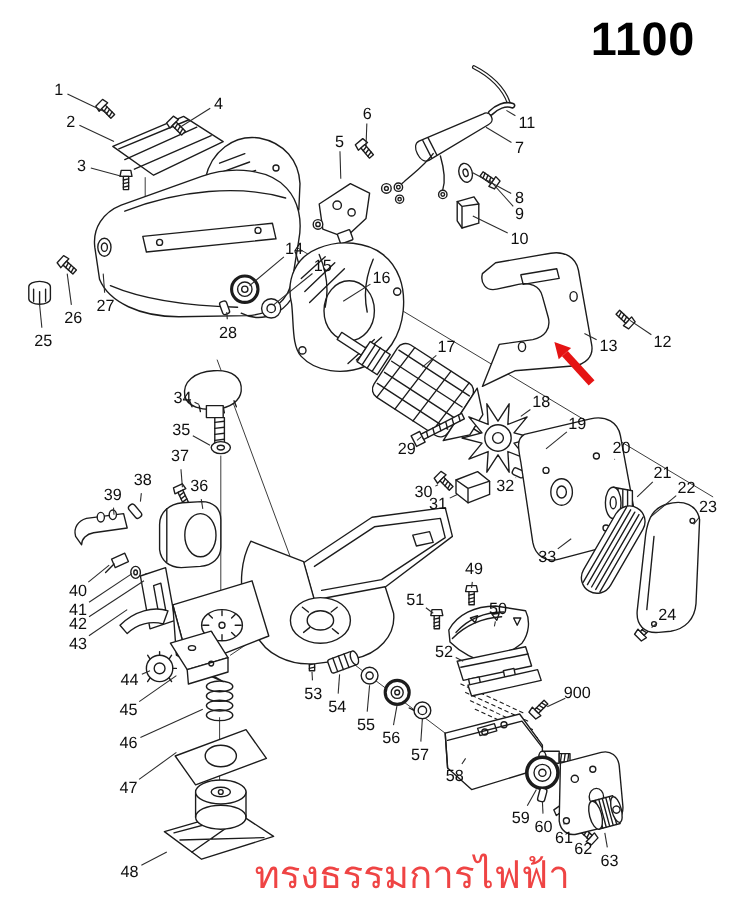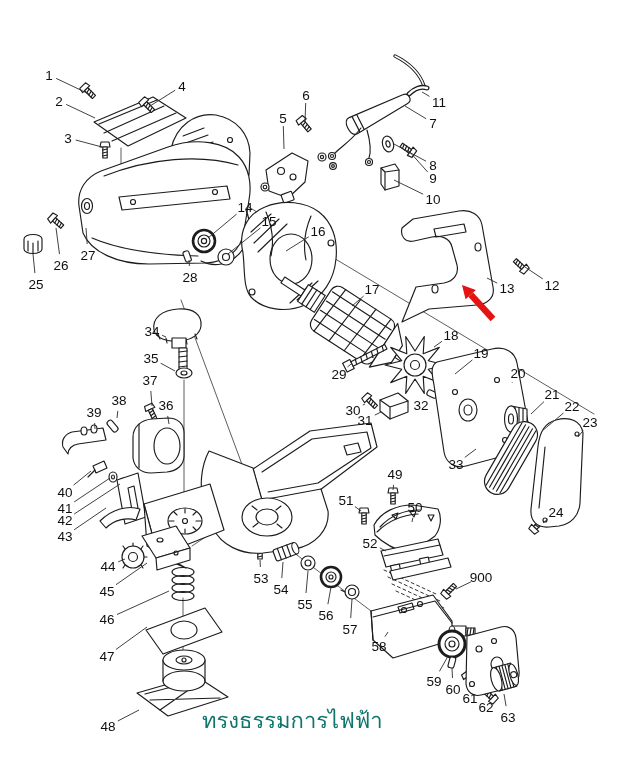--- a/index.html
+++ b/index.html
@@ -1,20 +1,20 @@
 <!DOCTYPE html>
 <html><head>
 <meta charset="utf-8">
 <style>
   html,body{margin:0;padding:0}
   body{width:617px;height:768px;background:#ffffff;position:relative;overflow:hidden;
        font-family:"Liberation Sans",sans-serif}
   #stage{position:absolute;inset:0}
   #title{position:absolute;top:12px;right:38px;font-size:39px;font-weight:bold;color:#000;letter-spacing:0.5px}
-  #watermark{position:absolute;top:703px;left:202px;font-size:22px;color:#0f766e;white-space:nowrap}
+  #watermark{position:absolute;top:703px;left:212px;font-size:32px;color:#ef4444;white-space:nowrap}
   svg{position:absolute;left:0;top:0}
   .leader{stroke:#2b2b2b;stroke-width:0.9;fill:none}
   .plabel{font-family:"Liberation Sans",sans-serif;font-size:13.5px;fill:#0f0f0f;
           text-anchor:middle;dominant-baseline:central}
 </style>
 </head>
 <body>
 
 <div id="stage">
   <svg width="617" height="768" viewBox="0 0 617 768">
@@ -467,14 +467,15 @@
         <text x="486" y="707" class="plabel">62</text>
         <line x1="506.1" y1="706.2" x2="504" y2="694" class="leader"></line>
         <text x="508" y="717" class="plabel">63</text>
         <line x1="471.1" y1="581.8" x2="456" y2="589" class="leader"></line>
         <text x="481" y="577" class="plabel">900</text>
         <line x1="493" y1="319" x2="470.7588001499139" y2="294.60642597087326" stroke="#e51414" stroke-width="6.5"></line>
         <polygon points="462,285 475.9,289.9 465.6,299.3" fill="#e51414"></polygon>
       </g>
   </svg>
 
+  <div id="title">1100</div>
   <div id="watermark">ทรงธรรมการไฟฟ้า</div>
 </div>
 
 </body></html>

